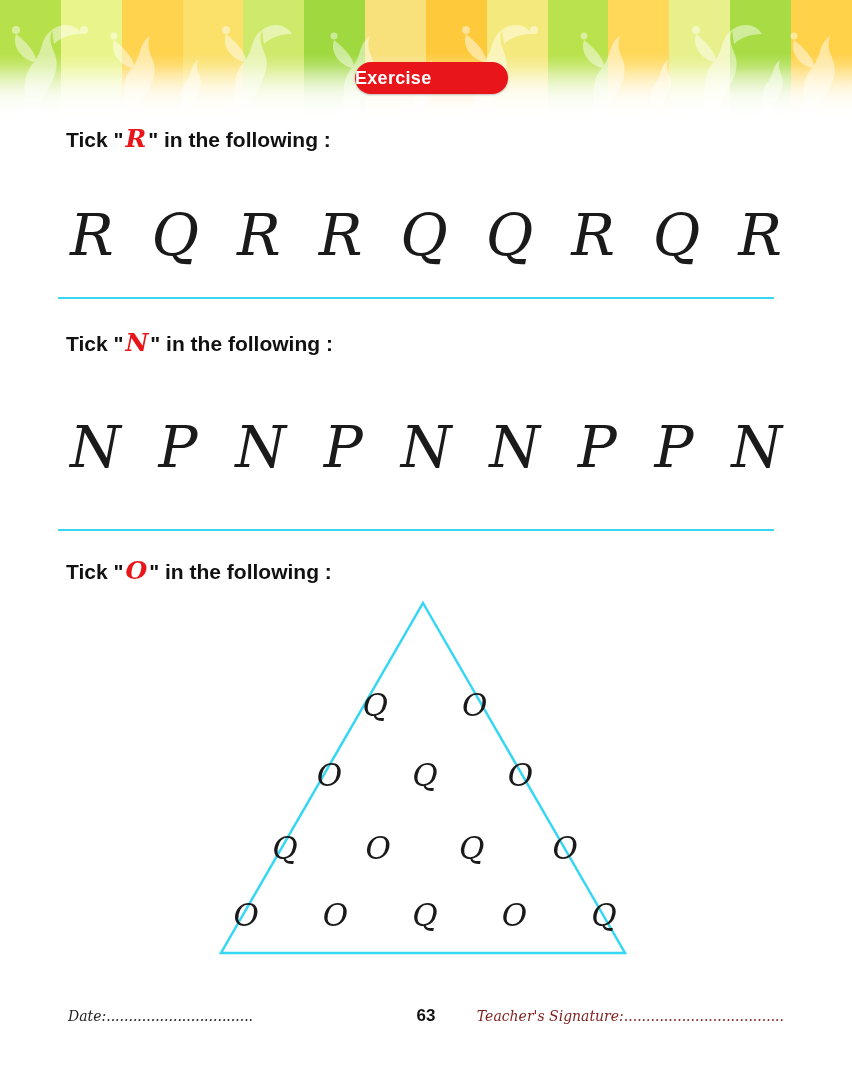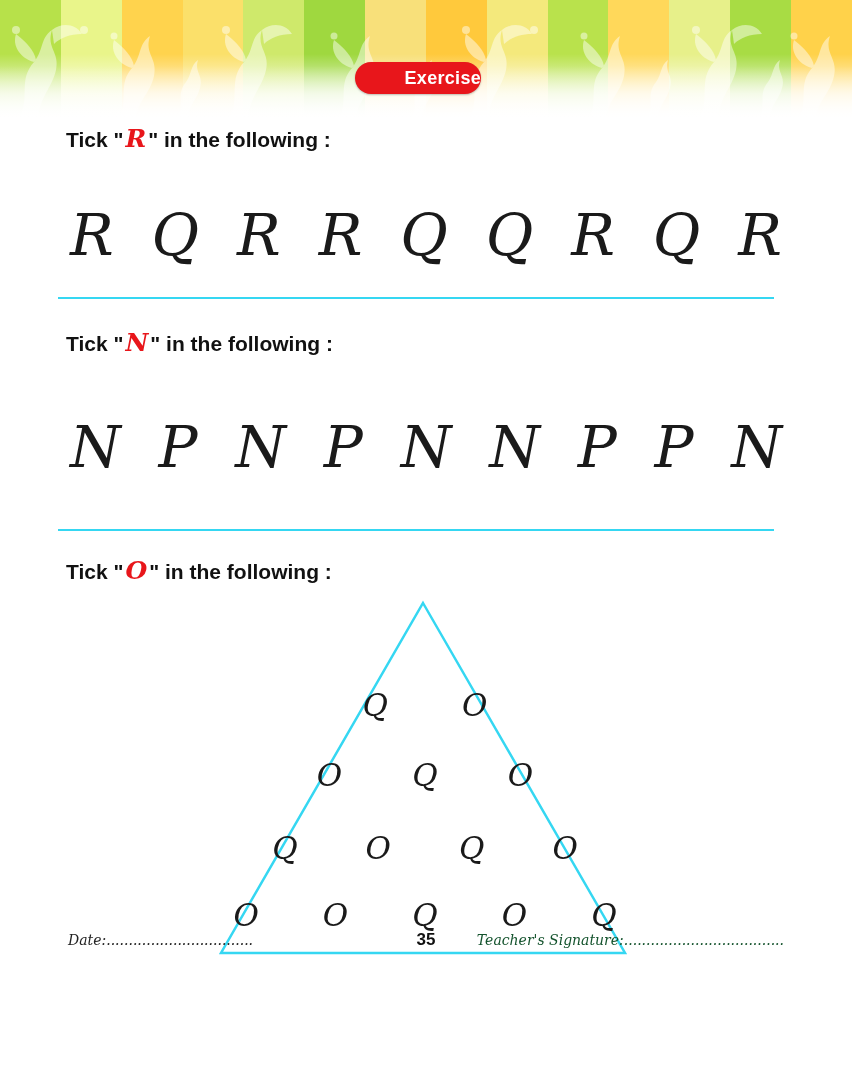--- a/index.html
+++ b/index.html
@@ -44,29 +44,29 @@
     left: 0; top: 0;
     width: 852px; height: 120px;
     opacity: 0.55;
   }
 
   
   .exercise-pill {
     position: absolute;
     left: 355px;
     top: 62px;
-    width: 126px;
+    width: 153px;
     height: 32px;
     background: #e8161b;
     border-radius: 16px;
     color: #ffffff;
     font-size: 18px;
     font-weight: bold;
     line-height: 32px;
-    text-align: right;
+    text-align: left;
     letter-spacing: 0.3px;
     box-shadow: 0 1px 2px rgba(0,0,0,0.25);
   }
 
   
   .instruction {
     position: absolute;
     left: 66px;
     font-size: 21px;
     font-weight: bold;
@@ -129,21 +129,21 @@
     font-style: italic;
     font-size: 31px;
     color: #1a1a1a;
     line-height: 1;
   }
 
   
   .footer {
     position: absolute;
     left: 0;
-    top: 932px;
+    top: 1008px;
     width: 852px;
     height: 30px;
   }
   .footer-date {
     position: absolute;
     left: 68px;
     top: 0;
     font-family: "DejaVu Serif", serif;
     font-style: italic;
     font-size: 14px;
@@ -158,21 +158,21 @@
     font-weight: bold;
     color: #111111;
   }
   .footer-sign {
     position: absolute;
     right: 68px;
     top: 0;
     font-family: "DejaVu Serif", serif;
     font-style: italic;
     font-size: 14px;
-    color: #14532d;
+    color: #7f1d1d;
   }
 </style>
 </head>
 <body>
 
 <div class="page">
 
   <div class="banner">
     <div class="banner-stripes" id="banner-stripes">
         <div class="stripe" style="width: 60.8571px; background: linear-gradient(rgb(183, 225, 74) 0%, rgb(183, 225, 74) 55%, rgb(255, 255, 255) 100%);"></div>
@@ -296,17 +296,17 @@
         <span class="tri-glyph">O</span>
         <span class="tri-glyph">O</span>
         <span class="tri-glyph">Q</span>
         <span class="tri-glyph">O</span>
         <span class="tri-glyph">Q</span>
       </div>
   </div>
 
   <div class="footer">
     <div class="footer-date">Date:.................................</div>
-    <div class="footer-page">35</div>
+    <div class="footer-page">63</div>
     <div class="footer-sign">Teacher's Signature:....................................</div>
   </div>
 
 </div>
 
 </body></html>

